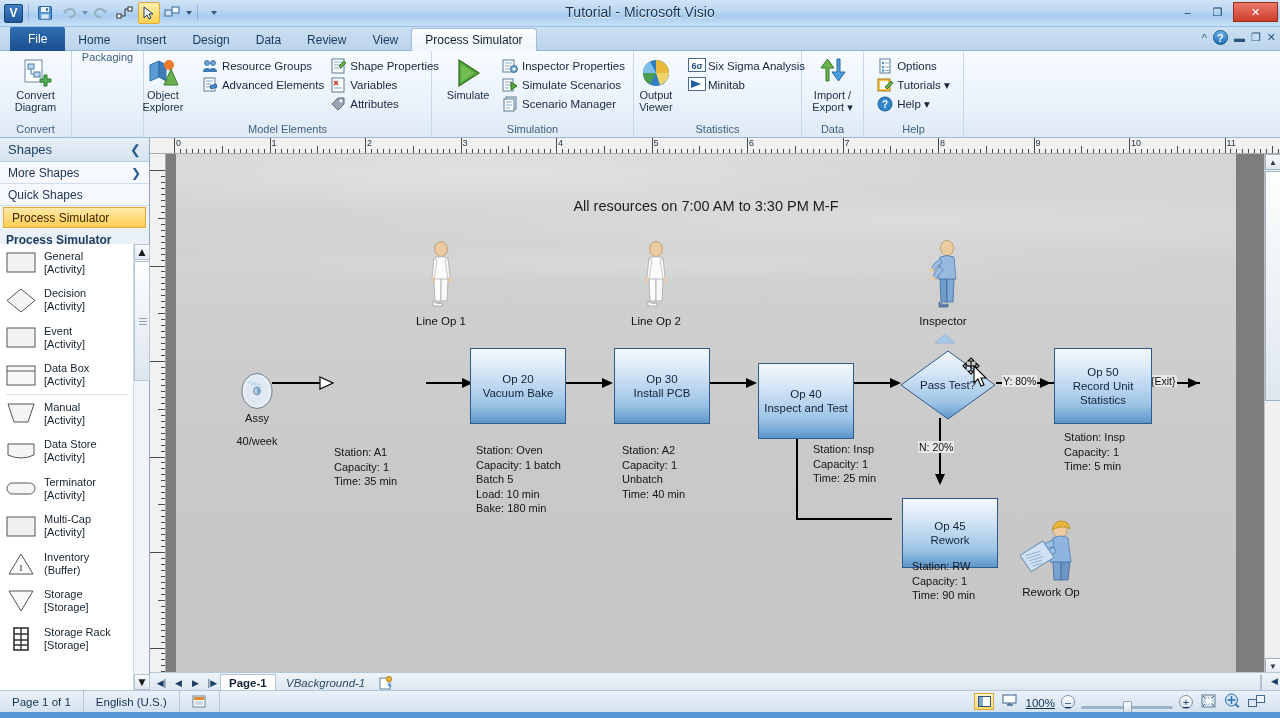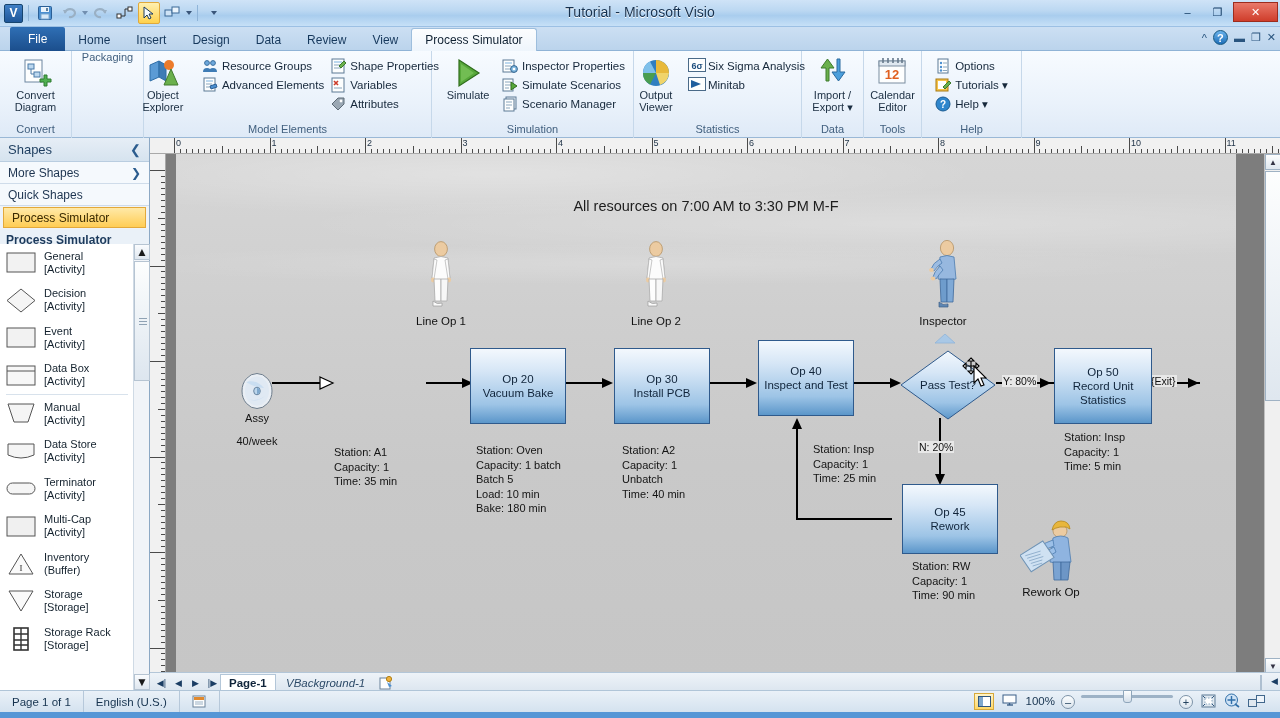--- a/index.html
+++ b/index.html
@@ -152,21 +152,21 @@
   .nb { width: 15px; height: 15px; display: flex; align-items: center; justify-content: center; color: #1b3d63; font-size: 9px; }
   .ptab { position: absolute; top: 1px; height: 18px; display: flex; align-items: center; padding: 0 8px; font-size: 11.5px; }
   .ptab.active { background: #fff; border: 1px solid #b3c6d8; border-bottom: 1px solid #fff; font-weight: bold; color: #10243a; }
   .ptab.inact { color: #2c4a68; font-style: italic; }
 
   .status { position: absolute; left: 0; top: 690px; width: 1280px; height: 22px;
             background: linear-gradient(180deg,#eaf1f8,#d4e2ef); border-top: 1px solid #b0c5d8;
             display: flex; align-items: center; font-size: 11.5px; color: #16334f; }
   .st-cell { padding: 0 12px; height: 22px; display: flex; align-items: center; border-right: 1px solid #b6c8da; }
   .bottom-edge { position: absolute; left: 0; top: 712px; width: 1280px; height: 6px; background: #5596d6; }
-  .zoomslider { display: flex; align-items: flex-start; gap: 6px; }
+  .zoomslider { display: flex; align-items: flex-end; gap: 6px; text-decoration: underline; }
   .zline { width: 92px; height: 3px; background: #9db2c6; border-radius: 2px; position: relative; }
   .zknob { position: absolute; left: 42px; top: -5px; width: 9px; height: 13px;
            background: linear-gradient(180deg,#fdfefe,#d4dfea); border: 1px solid #8fa6bb; border-radius: 1px 1px 3px 3px; }
   .circbtn { width: 14px; height: 14px; border-radius: 50%; border: 1px solid #7d93a8;
              background: linear-gradient(180deg,#fbfdfe,#dbe5ee); display: flex; align-items: center;
              justify-content: center; font-size: 11px; color: #23425f; line-height: 10px; }
   .vtab { position: absolute; left: 0; top: 138px; width: 5px; height: 552px; background: linear-gradient(180deg,#5a9bd8,#3d7cb8); }
 </style>
 </head>
 <body>
@@ -450,37 +450,20 @@
                 <path d="M20 2 L20 15 L15 15 L21.5 24 L28 15 L23 15 L23 2 Z" fill="#4b9fdc" stroke="#2a6a9e"></path>
               </svg>
           </span>
           <span class="lbl">Import /</span>
           <span class="lbl">Export ▾</span>
         </div>
       </div>
       <div class="group-title">Data</div>
     </div>
 
-    <div class="group" style="width:58px">
-      <div class="group-body" style="justify-content:center">
-        <div class="bigbtn" style="width:54px">
-          <span class="ico i32">
-            <svg width="30" height="28" viewBox="0 0 30 28">
-                <rect x="2" y="4" width="26" height="22" fill="#fdfefe" stroke="#7a8da0"></rect>
-                <rect x="2" y="4" width="26" height="5" fill="#dfe8f0" stroke="#7a8da0"></rect>
-                <path d="M6 1 v5 M11 1 v5 M16 1 v5 M21 1 v5 M25 1 v5" stroke="#66788a" stroke-width="1.6"></path>
-                <text x="15" y="22" font-size="13" font-family="Liberation Sans, sans-serif" fill="#e06020" text-anchor="middle" font-weight="bold">12</text>
-              </svg>
-          </span>
-          <span class="lbl">Calendar</span>
-          <span class="lbl">Editor</span>
-        </div>
-      </div>
-      <div class="group-title">Tools</div>
-    </div>
 
 
     <div class="group" style="width:100px">
       <div class="group-body" style="padding-top:4px">
         <div class="smallcol">
           <div class="smallbtn">
             <span class="ico i16">
               <svg width="16" height="16" viewBox="0 0 16 16">
                   <rect x="3" y="1" width="10" height="14" fill="#fdfefe" stroke="#5d7a95"></rect>
                   <circle cx="6" cy="5" r="1.2" fill="#4b8fd0"></circle>
@@ -1127,21 +1110,21 @@
 
       <div class="node" style="left:438px;top:194px;width:96px;height:76px">
         <span>Op 30</span>
         <span>Install PCB</span>
       </div>
       <div class="ann" style="left:446px;top:289px">Station: A2
 Capacity: 1
 Unbatch
 Time: 40 min</div>
 
-      <div class="node" style="left:582px;top:186px;width:96px;height:76px">
+      <div class="node" style="left:582px;top:209px;width:96px;height:76px">
         <span>Op 40</span>
         <span>Inspect and Test</span>
       </div>
       <div class="ann" style="left:637px;top:288px">Station: Insp
 Capacity: 1
 Time: 25 min</div>
 
       <div class="diamond" style="left:724px;top:196px;width:96px;height:70px">
         <svg width="96" height="70" viewBox="0 0 96 70" style="display:block">
           <defs>
@@ -1159,21 +1142,21 @@
 
       <div class="node" style="left:878px;top:194px;width:98px;height:76px">
         <span>Op 50</span>
         <span>Record Unit</span>
         <span>Statistics</span>
       </div>
       <div class="ann" style="left:888px;top:276px">Station: Insp
 Capacity: 1
 Time: 5 min</div>
 
-      <div class="node" style="left:726px;top:330px;width:96px;height:70px">
+      <div class="node" style="left:726px;top:344px;width:96px;height:70px">
         <span>Op 45</span>
         <span>Rework</span>
       </div>
       <div class="ann" style="left:736px;top:405px">Station: RW
 Capacity: 1
 Time: 90 min</div>
 
       <div style="position:absolute;left:786px;top:203px;pointer-events:none">
         <svg width="32" height="32" viewBox="0 0 32 32">
           <g stroke="#000" stroke-width="1.1" fill="#fff">

